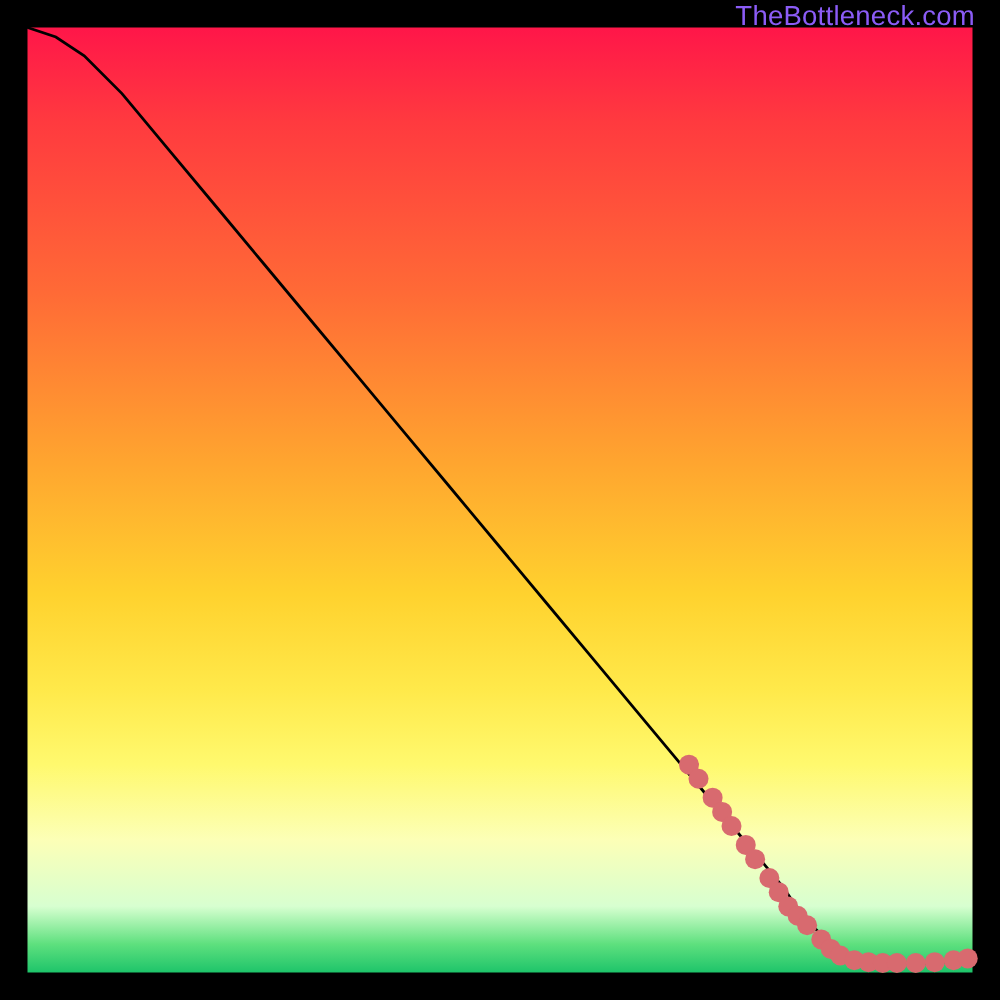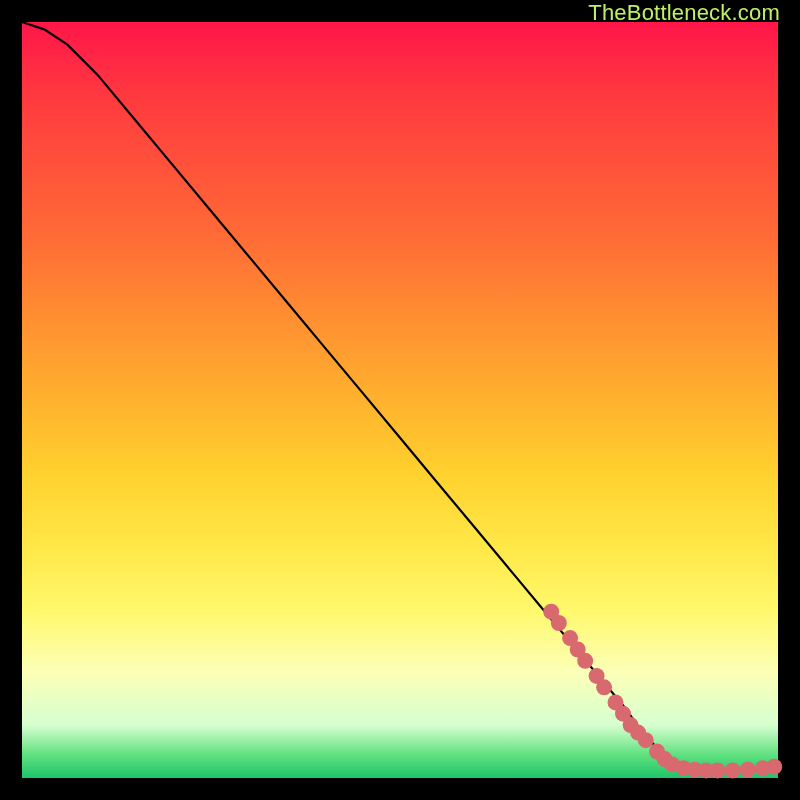--- a/index.html
+++ b/index.html
@@ -36,21 +36,21 @@
       #fcffb7 86%,
       #d7ffd0 93%,
       #5ee07e 97%,
       #1ec46a 100%
     );
   }
   .watermark {
     position: absolute;
     top: 0px;
     right: 20px;
-    color: #bef264;
+    color: #8b5cf6;
     font-size: 22px;
     font-weight: 500;
     letter-spacing: 0.2px;
     user-select: none;
   }
   svg.curve {
     position: absolute;
     left: 0;
     top: 0;
     width: 756px;

